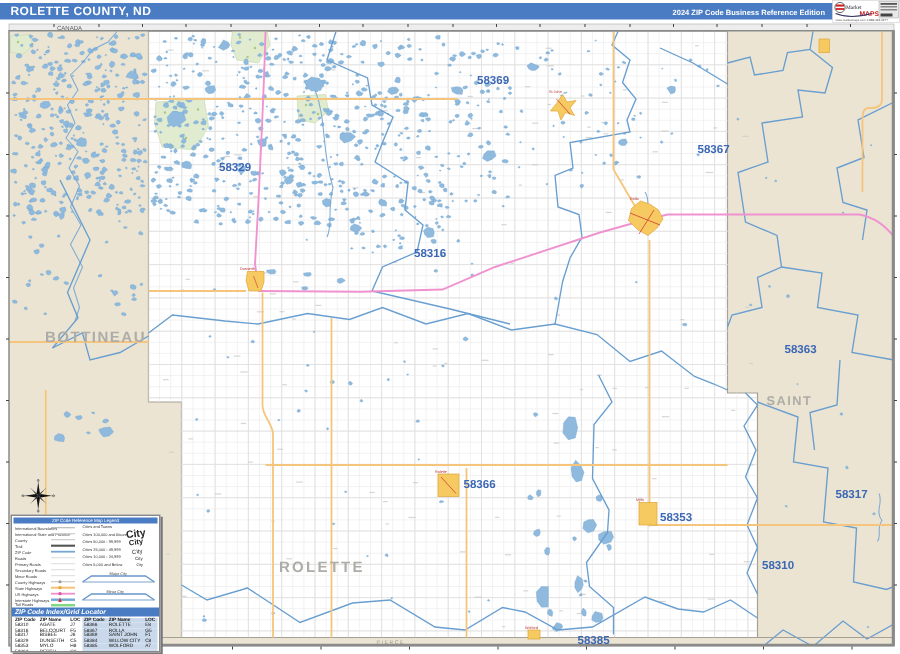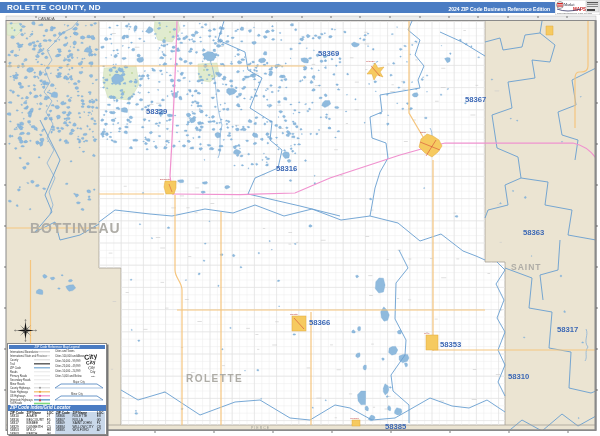--- a/index.html
+++ b/index.html
@@ -1619,21 +1619,21 @@
 <span class="zl" style="left:318px;top:48.6px;">58369</span>
 <span class="zl" style="left:465px;top:94.6px;">58367</span>
 <span class="zl" style="left:146px;top:106.6px;">58329</span>
 <span class="zl" style="left:276px;top:163.6px;">58316</span>
 <span class="zl" style="left:309px;top:317.6px;">58366</span>
 <span class="zl" style="left:440px;top:339.6px;">58353</span>
 <span class="zl" style="left:523px;top:227.6px;">58363</span>
 <span class="zl" style="left:557px;top:324.6px;">58317</span>
 <span class="zl" style="left:508px;top:371.6px;">58310</span>
 <span class="zl" style="left:385px;top:421.6px;">58385</span>
-<span class="cl" style="left:30px;top:220px;font-size:14px;letter-spacing:1px;">BOTTINEAU</span>
+<span class="cl" style="left:30px;top:220px;font-size:10px;letter-spacing:1px;">BOTTINEAU</span>
 <span class="cl" style="left:511px;top:262px;font-size:8.5px;letter-spacing:1px;">SAINT</span>
 <span class="cl" style="left:186px;top:373px;font-size:10px;">ROLETTE</span>
 
 <div id="legend">
 <div class="bar">ZIP Code Reference Map Legend</div>
 <span class="lr" style="left:2px;top:6.5px;">International Boundaries</span>
 <span class="lr" style="left:2px;top:10.5px;">International State and Province</span>
 <span class="lr" style="left:2px;top:14.5px;">County</span>
 <span class="lr" style="left:2px;top:18.5px;">Trail</span>
 <span class="lr" style="left:2px;top:22.5px;">ZIP Code</span>

